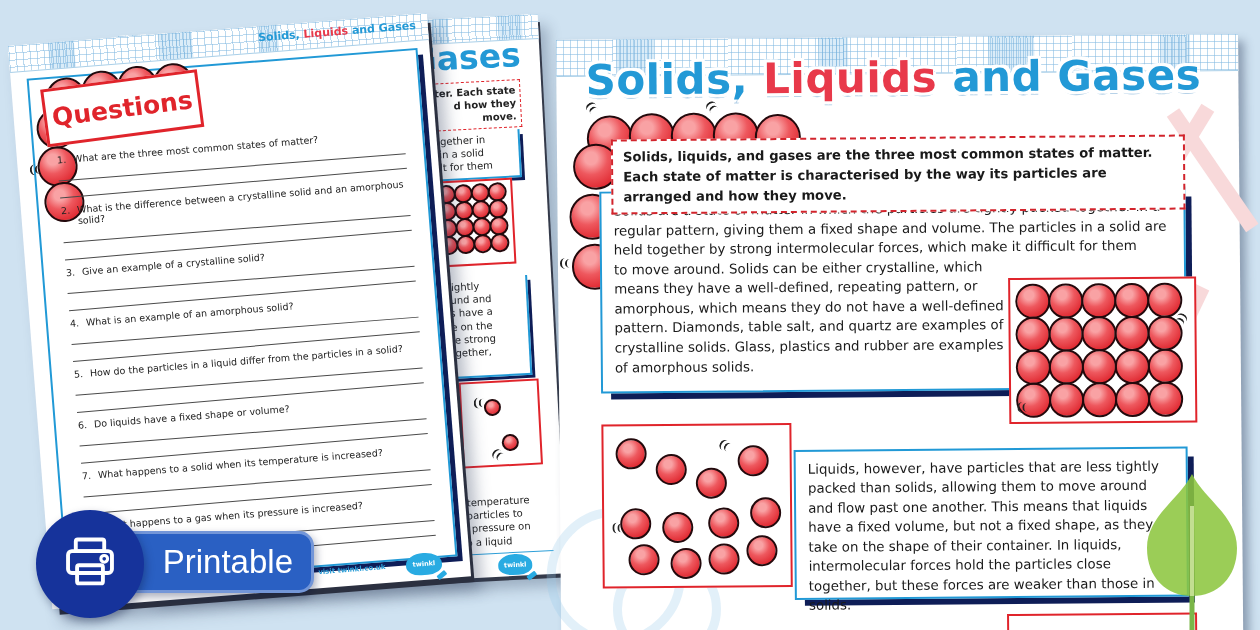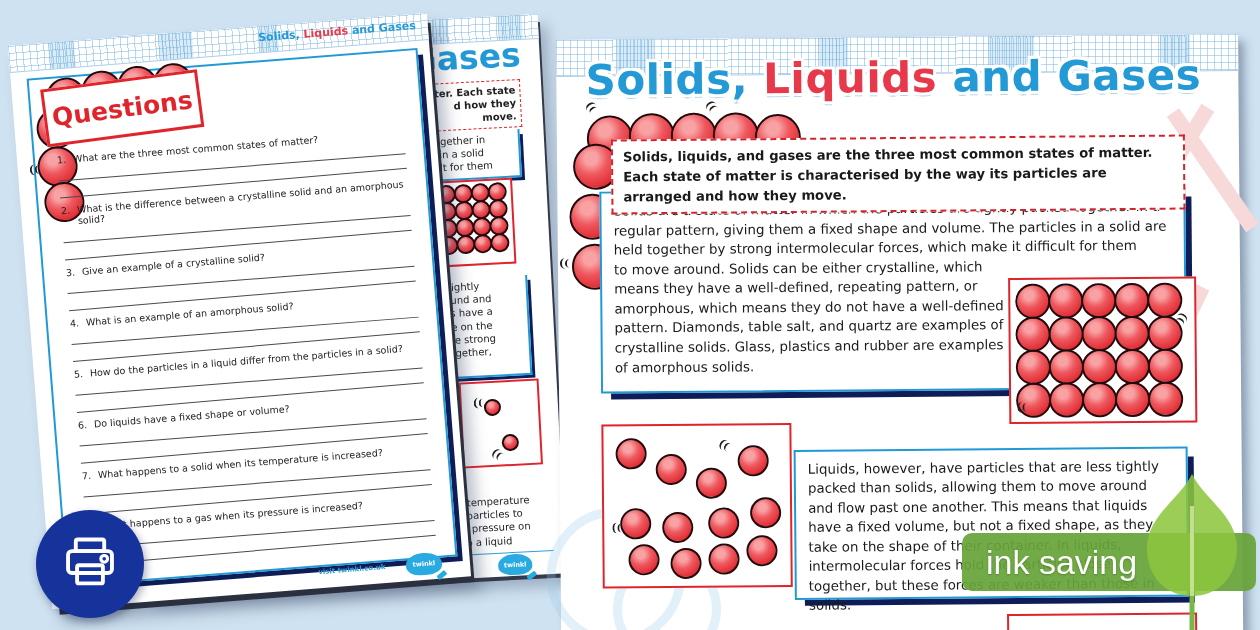--- a/index.html
+++ b/index.html
@@ -357,34 +357,34 @@
         <div class="particle" style="left: 142px; top: 110px; width: 31px; height: 31px;"></div>
       </div>
 
     <div class="bluebox liquids-box">
       <span>Liquids, however, have particles that are less tightly packed than solids, allowing them to move around and flow past one another. This means that liquids have a fixed volume, but not a fixed shape, as they take on the shape of their container. In liquids, intermolecular forces hold the particles close together, but these forces are weaker than those in solids.</span>
     </div>
 
     <div class="redbox bottom-redbox"></div>
   </div>
 
+  <div class="print-pill">
+    <span>Printable</span>
+  </div>
   <div class="print-circle">
     <svg width="62" height="62" viewBox="0 0 48 48">
       <g fill="none" stroke="#fff" stroke-width="3" stroke-linejoin="round">
         <rect x="13" y="5" width="22" height="9" rx="1.5"></rect>
         <rect x="7" y="14" width="34" height="17" rx="3"></rect>
         <rect x="14" y="25" width="20" height="14" rx="1.5"></rect>
       </g>
       <circle cx="35" cy="20" r="2.6" fill="none" stroke="#fff" stroke-width="2.4"></circle>
     </svg>
   </div>
 
-  <div class="eco-pill">
-    <span>ink saving</span>
-  </div>
   <div class="leaf">
     <svg width="98" height="168" viewBox="0 0 98 168">
       <path d="M49 2 C36 28 4 44 4 76 C4 106 24 124 49 124 C74 124 94 106 94 76 C94 44 62 28 49 2 Z" fill="#8cc63e" fill-opacity="0.87"></path>
       <line x1="49" y1="34" x2="49" y2="124" stroke="#cfe6a0" stroke-width="4" stroke-opacity="0.85"></line>
       <line x1="49" y1="124" x2="49" y2="166" stroke="#7ab648" stroke-width="5"></line>
     </svg>
   </div>
 
 </div>
 

